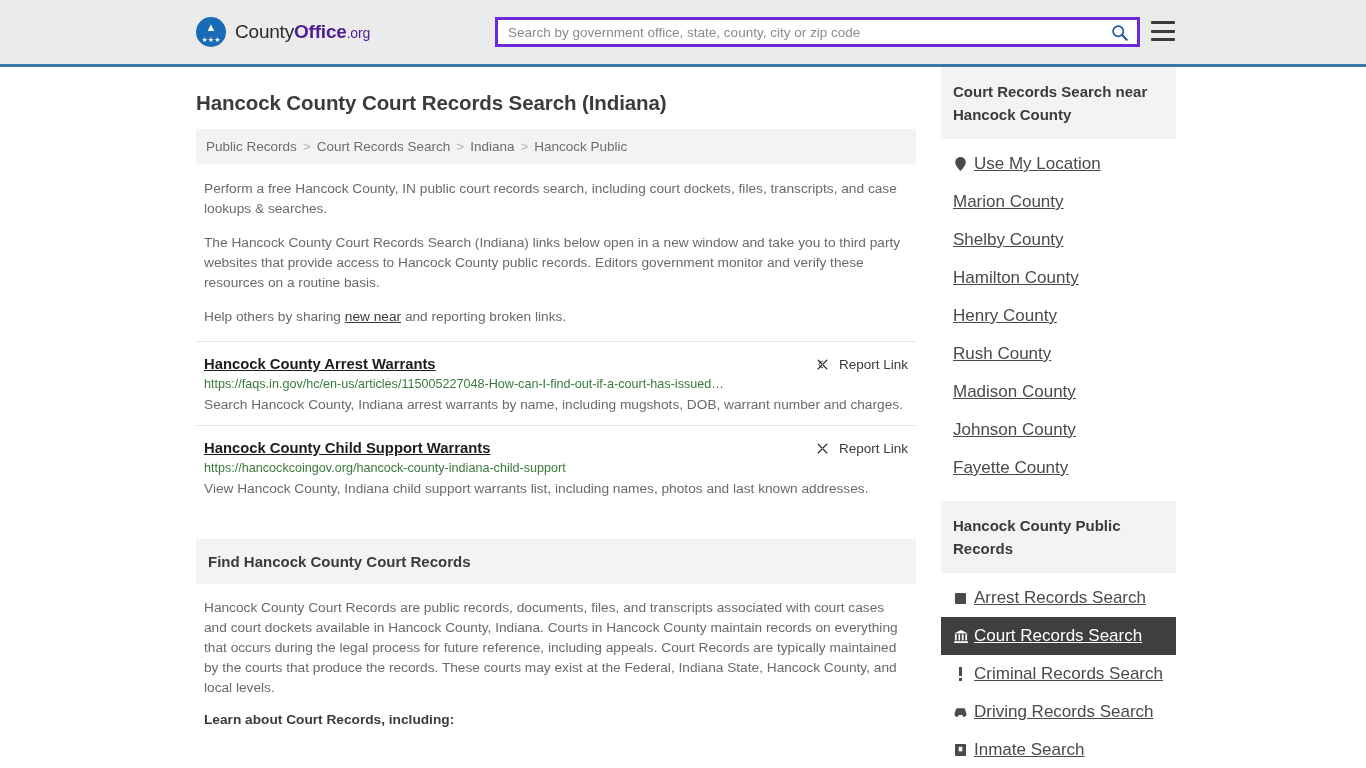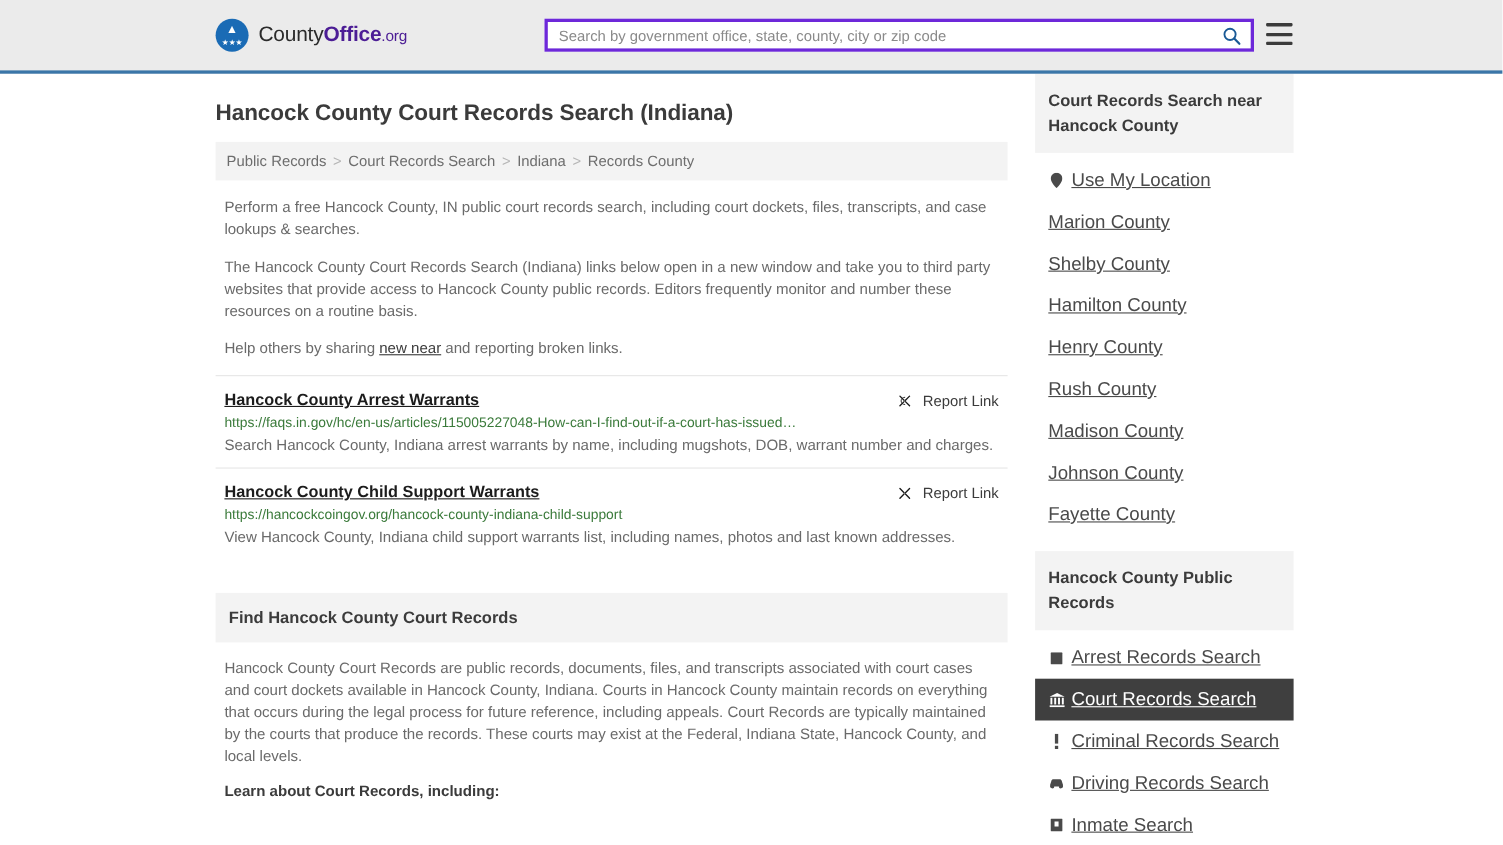--- a/index.html
+++ b/index.html
@@ -284,25 +284,25 @@
 </div>
 
 <div class="page">
   <div class="content-row">
 
     <div class="main-col">
 
       <h1 class="page-title">Hancock County Court Records Search (Indiana)</h1>
 
       <div class="breadcrumb">
-        <a href="#">Public Records</a><span class="sep">&gt;</span><a href="#">Court Records Search</a><span class="sep">&gt;</span><a href="#">Indiana</a><span class="sep">&gt;</span><a href="#">Records County</a>
+        <a href="#">Public Records</a><span class="sep">&gt;</span><a href="#">Court Records Search</a><span class="sep">&gt;</span><a href="#">Indiana</a><span class="sep">&gt;</span><a href="#">Hancock Public</a>
       </div>
 
       <p class="intro-p">Perform a free Hancock County, IN public court records search, including court dockets, files, transcripts, and case lookups &amp; searches.</p>
-      <p class="intro-p">The Hancock County Court Records Search (Indiana) links below open in a new window and take you to third party websites that provide access to Hancock County public records. Editors frequently monitor and number these resources on a routine basis.</p>
+      <p class="intro-p">The Hancock County Court Records Search (Indiana) links below open in a new window and take you to third party websites that provide access to Hancock County public records. Editors government monitor and verify these resources on a routine basis.</p>
       <p class="intro-p"><span>Help others by sharing </span><a href="#">new near</a><span> and reporting broken links.</span></p>
 
       <div class="result">
         <div class="result-head">
           <a class="result-title" href="#">Hancock County Arrest Warrants</a>
           <div class="report-link">
             <svg width="15" height="15" viewBox="0 0 24 24">
               <path d="M4 4 L20 20 M20 4 L4 20" stroke="none" fill="none"></path>
               <path d="M6 6 C2.5 9.5 2.5 14.5 6 18 C9.5 21.5 14.5 21.5 18 18" fill="none" stroke="#1c1c1c" stroke-width="2" stroke-linecap="round" transform="rotate(45 12 12) scale(0.62) translate(7.3 7.3)"></path>
               <g stroke="#1c1c1c" stroke-width="2" fill="none" stroke-linecap="round">

